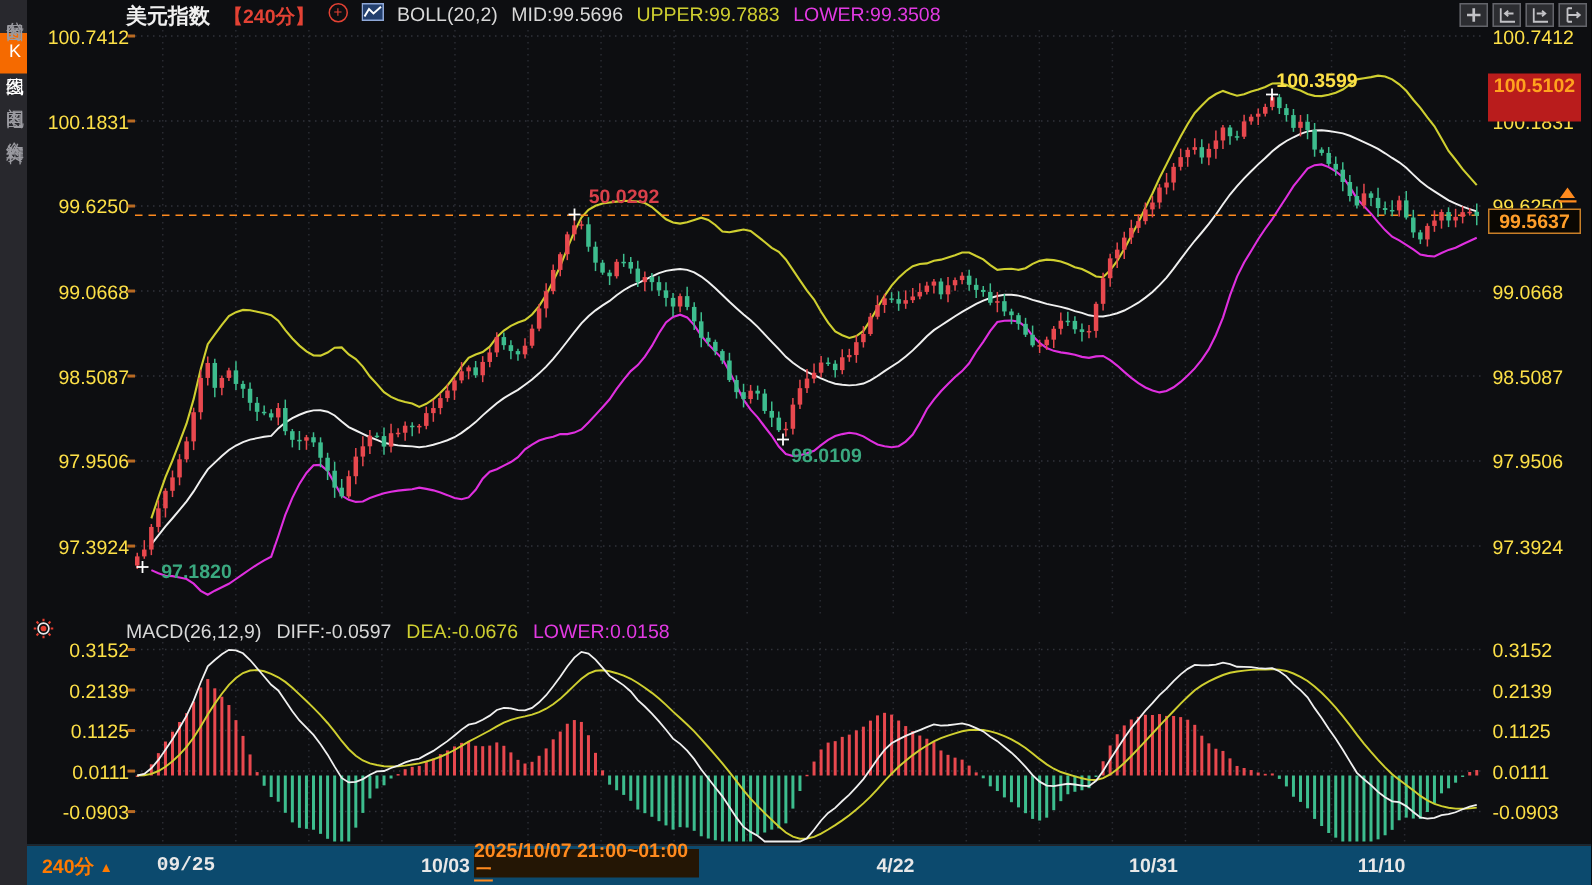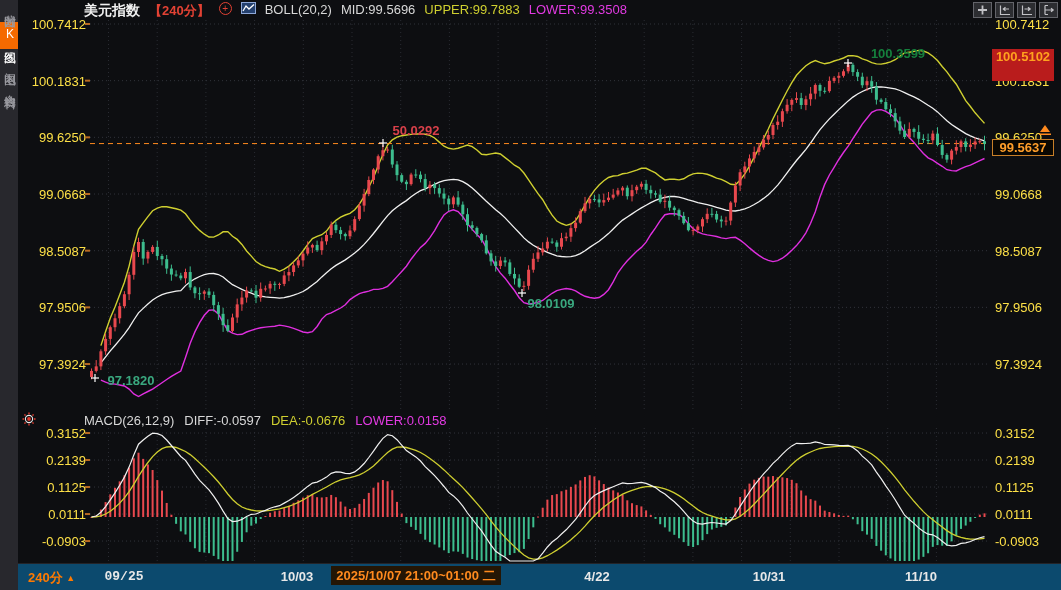--- a/index.html
+++ b/index.html
@@ -813,30 +813,30 @@
     </svg>
   </div>
   <div id="macd-header">
     <span>MACD(26,12,9)</span>
     <span>DIFF:-0.0597</span>
     <span class="m-dea">DEA:-0.0676</span>
     <span class="m-macd">LOWER:0.0158</span>
   </div>
 
   <div id="ann-layer">
-      <div class="ann" style="left: 878px; top: 46px; color: #15803d; margin-left: 20px;">100.3599</div>
+      <div class="ann" style="left: 878px; top: 46px; color: #fde047;">100.3599</div>
       <div class="ann" style="left: 416px; top: 123px; color: rgb(217, 64, 74);">50.0292</div>
       <div class="ann" style="left: 551px; top: 296px; color: rgb(58, 168, 127);">98.0109</div>
       <div class="ann" style="left: 131px; top: 373px; color: rgb(58, 168, 127);">97.1820</div>
     </div>
 
   <div id="watermark">FX678</div>
 
   <div id="xaxis-bar">
     <span id="period-label"><span>240分</span> <span class="tri">▲</span></span>
-    <span id="cursor-box" style="left: 313px; width: 170px;">2025/10/07 21:00~01:00 二</span>
+    <span id="cursor-box" style="left: 298px; width: 150px;">2025/10/07 21:00~01:00 二</span>
   <div class="x-label" style="left: 106px; font-family: Liberation Mono, monospace;">09/25</div>
       <div class="x-label" style="left: 253px; margin-left: 26px;">10/03</div>
       <div class="x-label" style="left: 579px;">4/22</div>
       <div class="x-label" style="left: 751px;">10/31</div>
       <div class="x-label" style="left: 903px;">11/10</div>
     </div>
 </div>
 
 </body></html>

